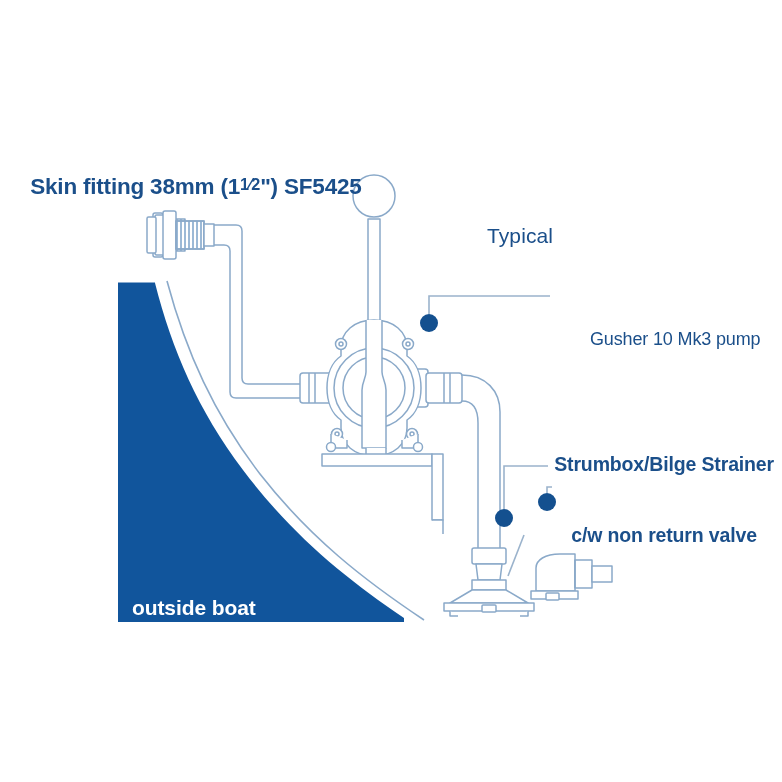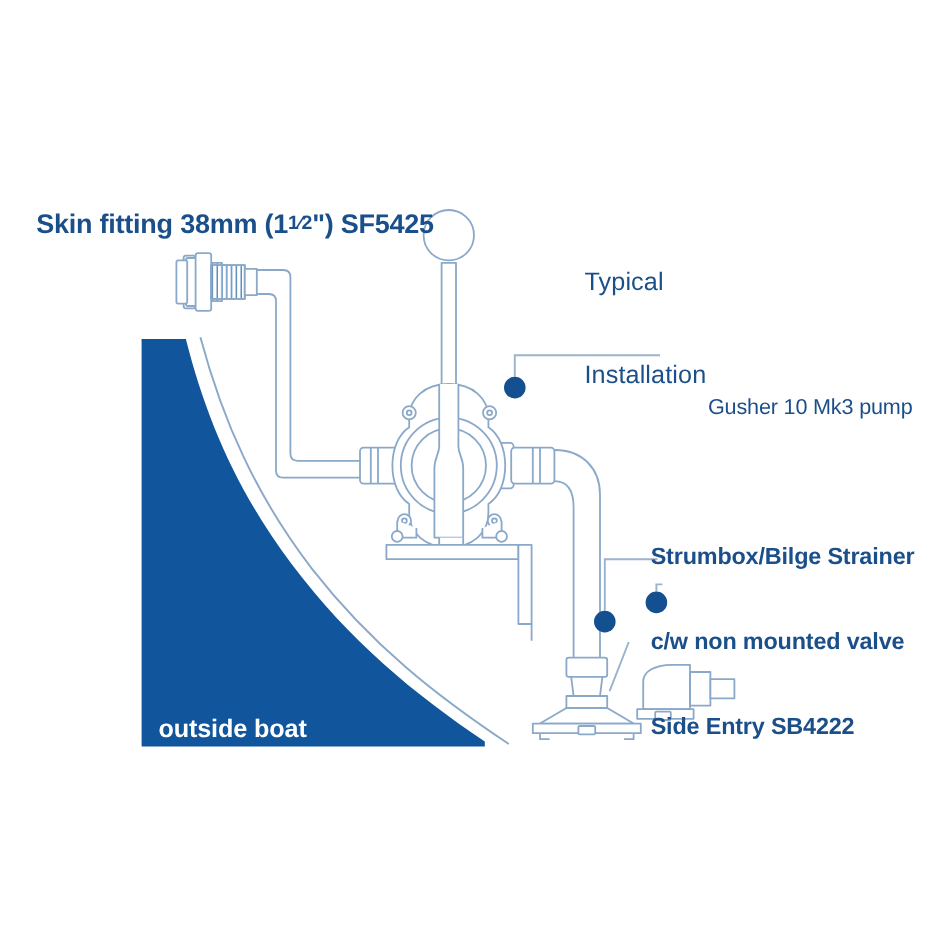--- a/index.html
+++ b/index.html
@@ -58,25 +58,25 @@
     top: 285px;
     font-size: 18px;
     font-weight: normal;
     letter-spacing: -0.15px;
     margin-left: 31px;
   }
   #strumbox-label {
     left: 782px;
     top: 405px;
     transform: translateX(-100%);
-    text-align: left;
+    text-align: center;
     font-size: 19.5px;
     font-weight: bold;
     letter-spacing: -0.15px;
-    padding-right: 20px;
+    padding-right: 8px;
   }
   #outside-boat-label {
     left: 132px;
     top: 595px;
     font-size: 21px;
     font-weight: bold;
     color: #ffffff;
     letter-spacing: -0.1px;
     text-align: center;
   }
@@ -275,28 +275,26 @@
     </g>
 
   </svg>
 
   <div class="label" id="title-label">
     <span>Skin fitting 38mm (1</span><span class="frac">1</span><span class="frac">⁄</span><span class="frac">2</span><span>") SF5425</span>
   </div>
 
   <div class="label" id="typical-label">
     <span class="lbl-line">Typical</span>
-    <span class="lbl-line">Installation</span>
   </div>
 
   <div class="label" id="pump-label">
     <span class="lbl-line">Gusher 10 Mk3 pump</span>
   </div>
 
   <div class="label" id="strumbox-label">
     <span class="lbl-line">Strumbox/Bilge Strainer</span>
-    <span class="lbl-line">c/w non mounted valve</span>
-    <span class="lbl-line">Side Entry SB4222</span>
+    <span class="lbl-line">c/w non return valve</span>
   </div>
 
   <div class="label" id="outside-boat-label">outside boat</div>
 
 </div>
 
 </body></html>

